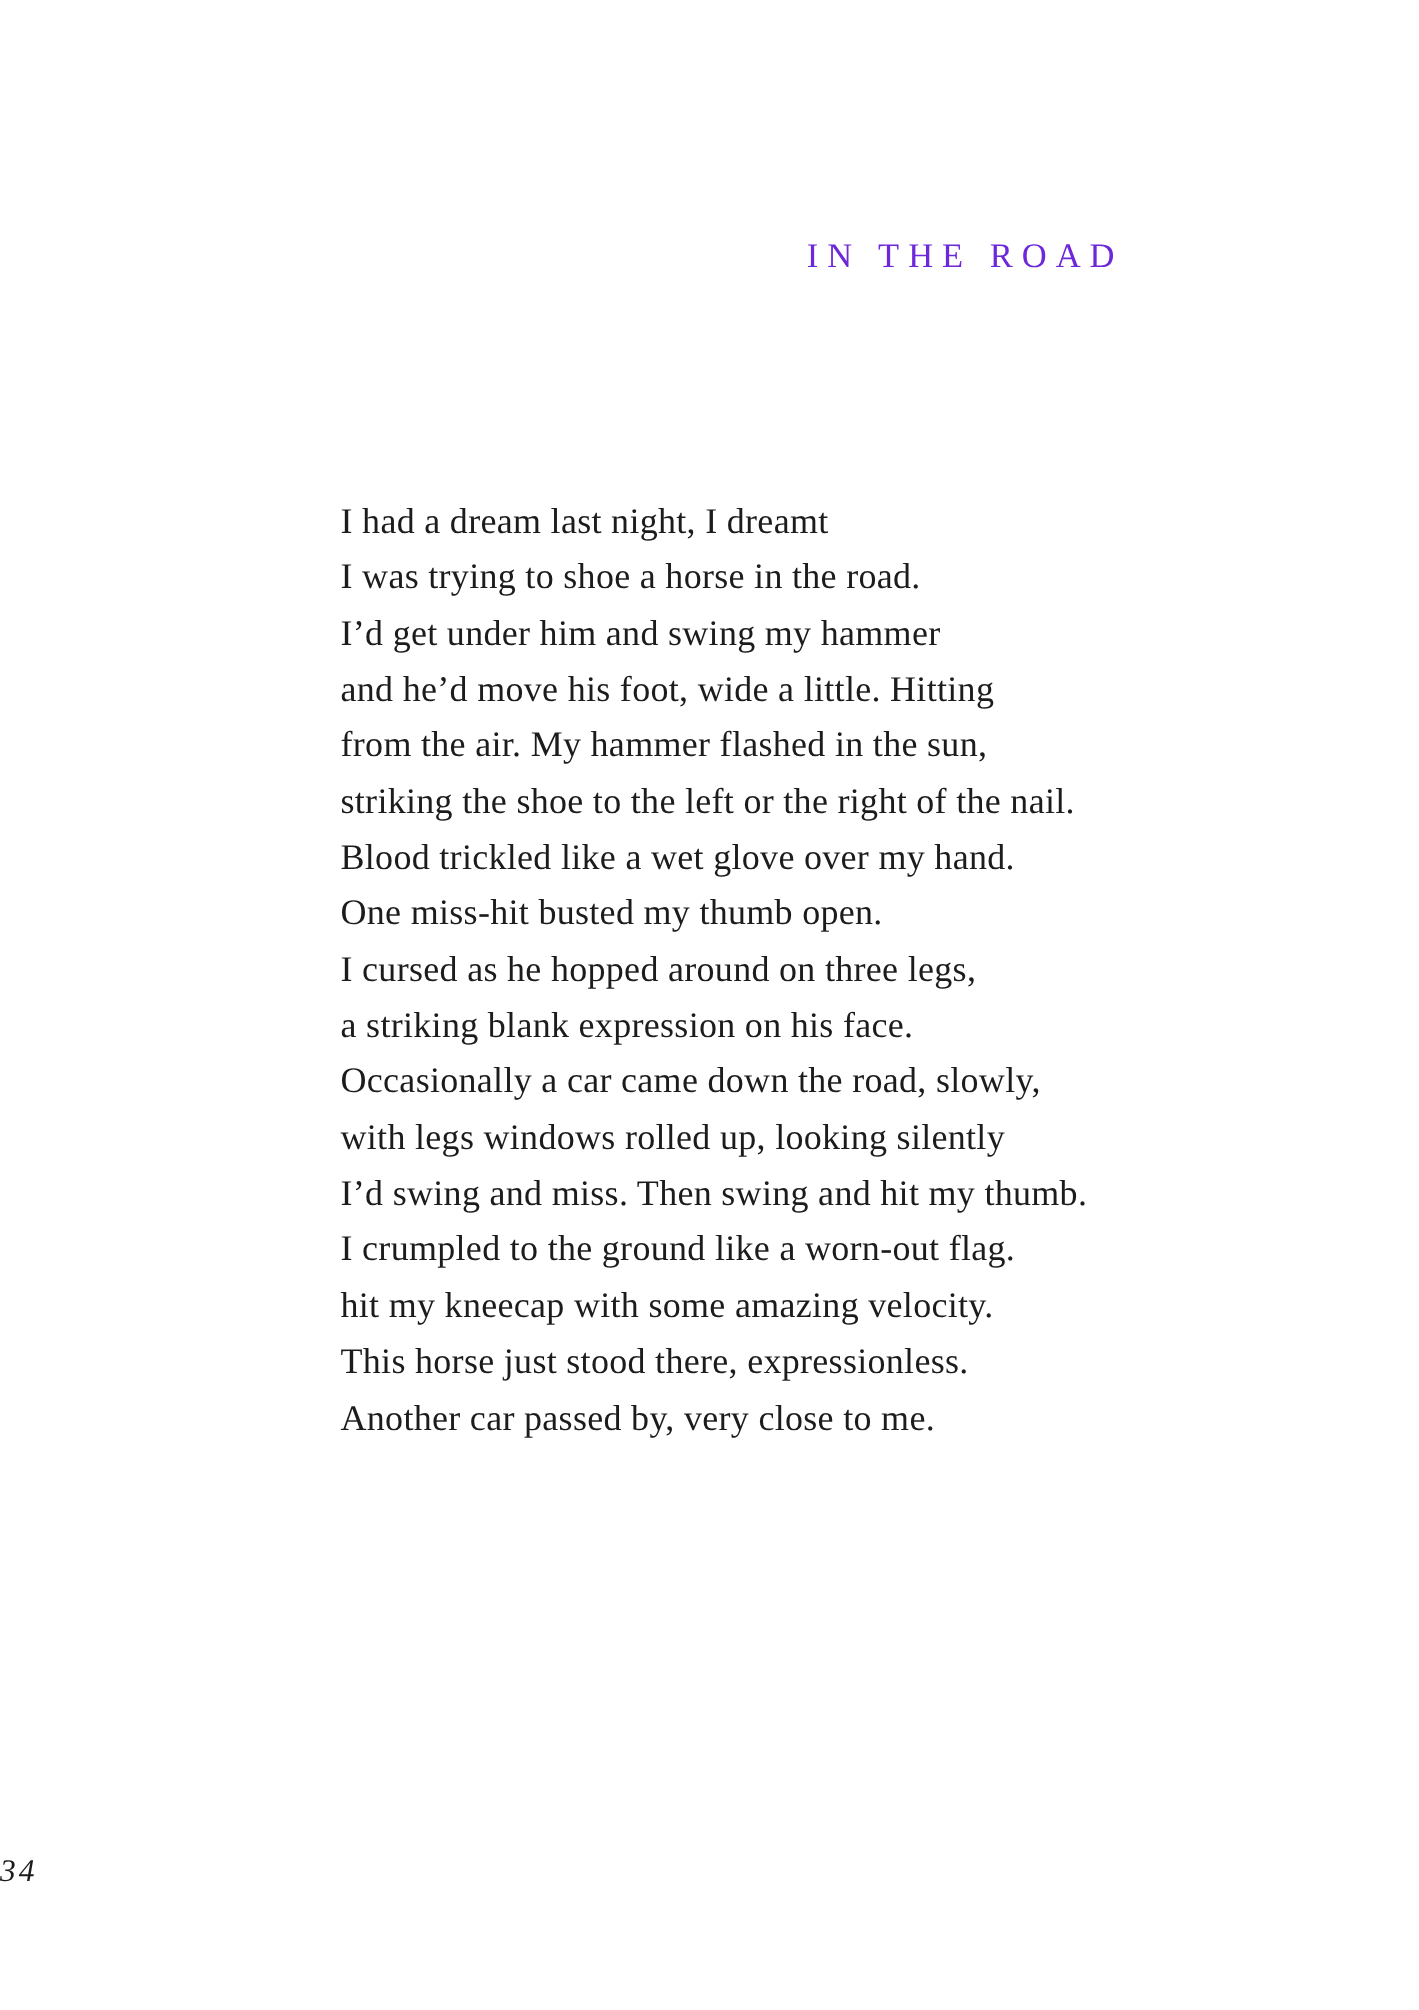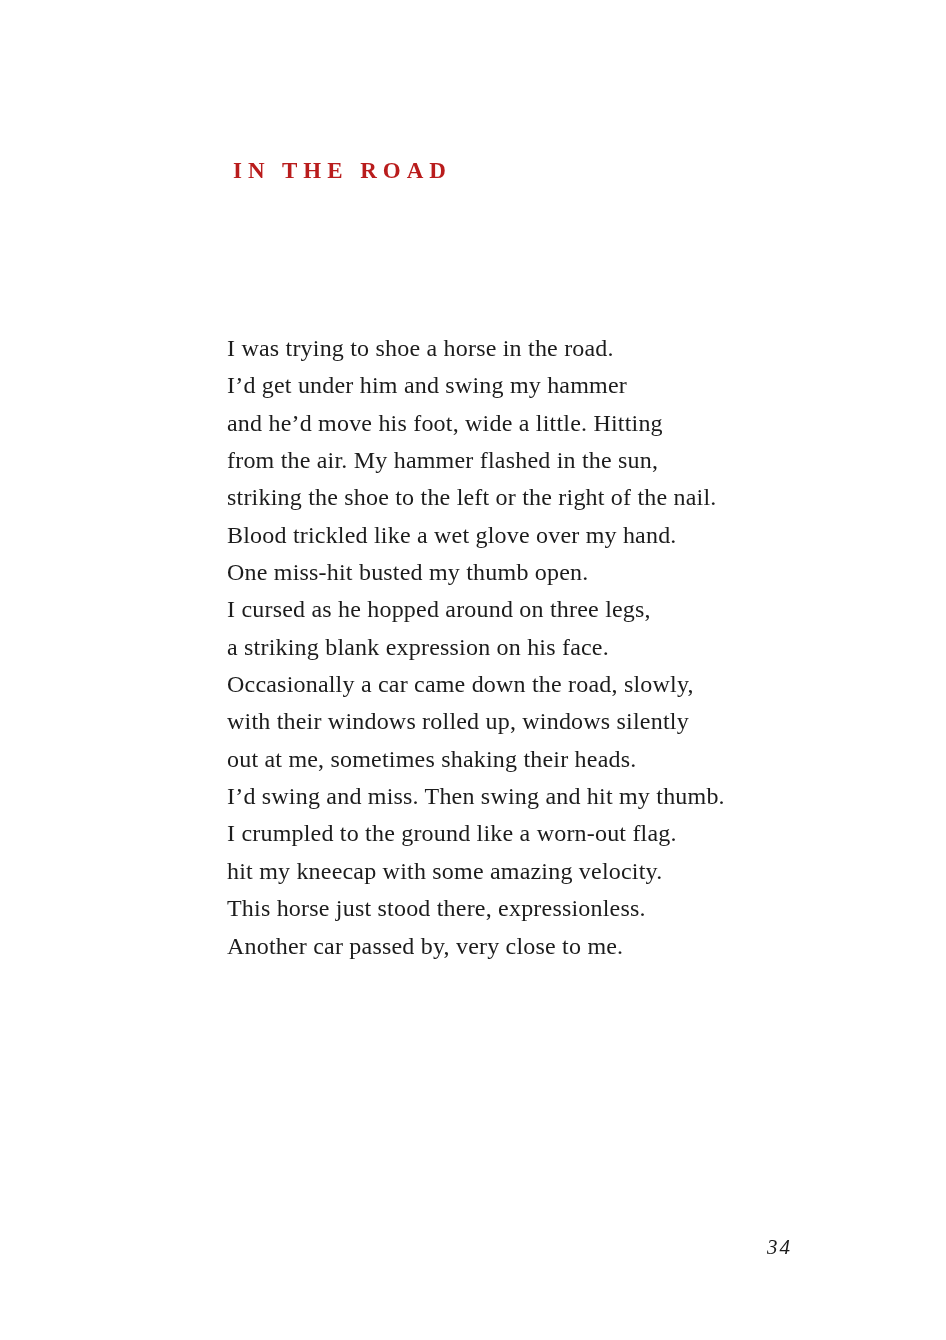--- a/index.html
+++ b/index.html
@@ -14,73 +14,73 @@
     background: #ffffff;
     overflow: hidden;
     font-family: "Liberation Serif", serif;
     color: #1b1b1b;
   }
   .poem-title {
     position: absolute;
     top: 143px;
     left: 227px;
     width: 522px;
-    text-align: left;
+    text-align: right;
     font-size: 23px;
-    font-weight: 700;
+    font-weight: 400;
     letter-spacing: 6px;
     text-indent: 6px; 
-    color: #b91c1c;
+    color: #6d28d9;
     white-space: nowrap;
   }
   .poem {
     position: absolute;
     top: 330px;
     left: 227px;
     width: 560px;
   }
   .poem-line {
     font-size: 24px;
     line-height: 37.35px;
     letter-spacing: 0.2px;
     white-space: nowrap;
     color: #1c1c1c;
   }
   .folio {
     position: absolute;
     top: 1235px;
     left: 0;
     width: 792px;
-    text-align: right;
+    text-align: left;
     font-size: 21px;
     font-style: italic;
     letter-spacing: 2px;
     color: #1b1b1b;
   }
 </style>
 </head>
 <body>
 
 <div class="page">
 
   <h1 class="poem-title">IN THE ROAD</h1>
 
   <div class="poem">
+    <div class="poem-line">I had a dream last night, I dreamt</div>
     <div class="poem-line">I was trying to shoe a horse in the road.</div>
     <div class="poem-line">I’d get under him and swing my hammer</div>
     <div class="poem-line">and he’d move his foot, wide a little. Hitting</div>
     <div class="poem-line">from the air. My hammer flashed in the sun,</div>
     <div class="poem-line">striking the shoe to the left or the right of the nail.</div>
     <div class="poem-line">Blood trickled like a wet glove over my hand.</div>
     <div class="poem-line">One miss-hit busted my thumb open.</div>
     <div class="poem-line">I cursed as he hopped around on three legs,</div>
     <div class="poem-line">a striking blank expression on his face.</div>
     <div class="poem-line">Occasionally a car came down the road, slowly,</div>
-    <div class="poem-line">with their windows rolled up, windows silently</div>
-    <div class="poem-line">out at me, sometimes shaking their heads.</div>
+    <div class="poem-line">with legs windows rolled up, looking silently</div>
     <div class="poem-line">I’d swing and miss. Then swing and hit my thumb.</div>
     <div class="poem-line">I crumpled to the ground like a worn-out flag.</div>
     <div class="poem-line">hit my kneecap with some amazing velocity.</div>
     <div class="poem-line">This horse just stood there, expressionless.</div>
     <div class="poem-line">Another car passed by, very close to me.</div>
   </div>
 
   <div class="folio">34</div>
 
 </div>

